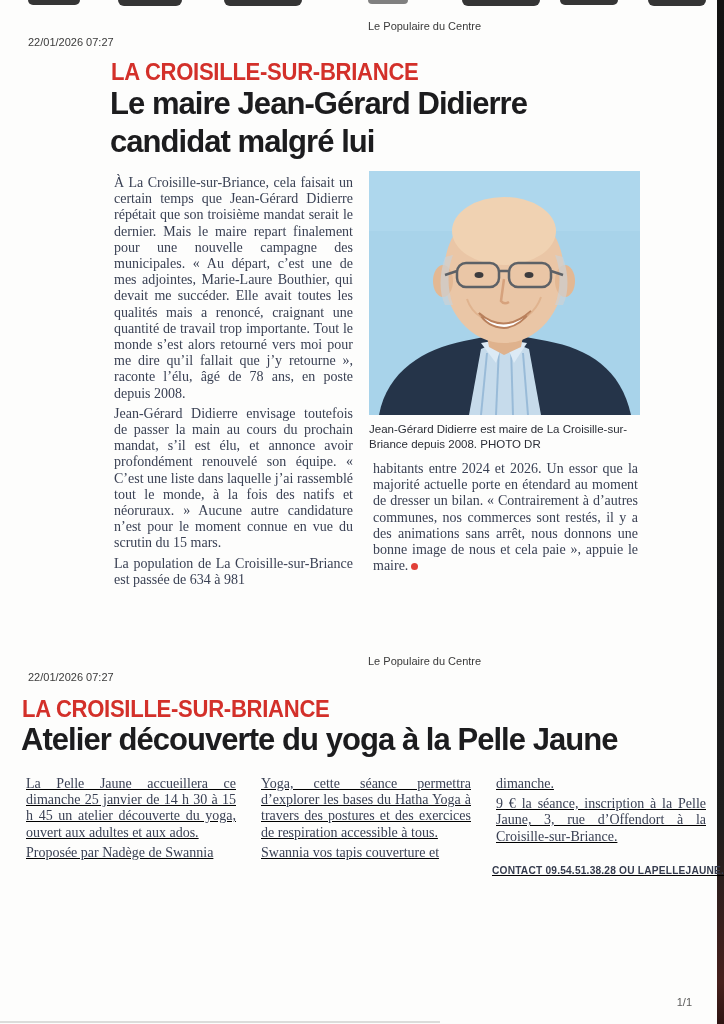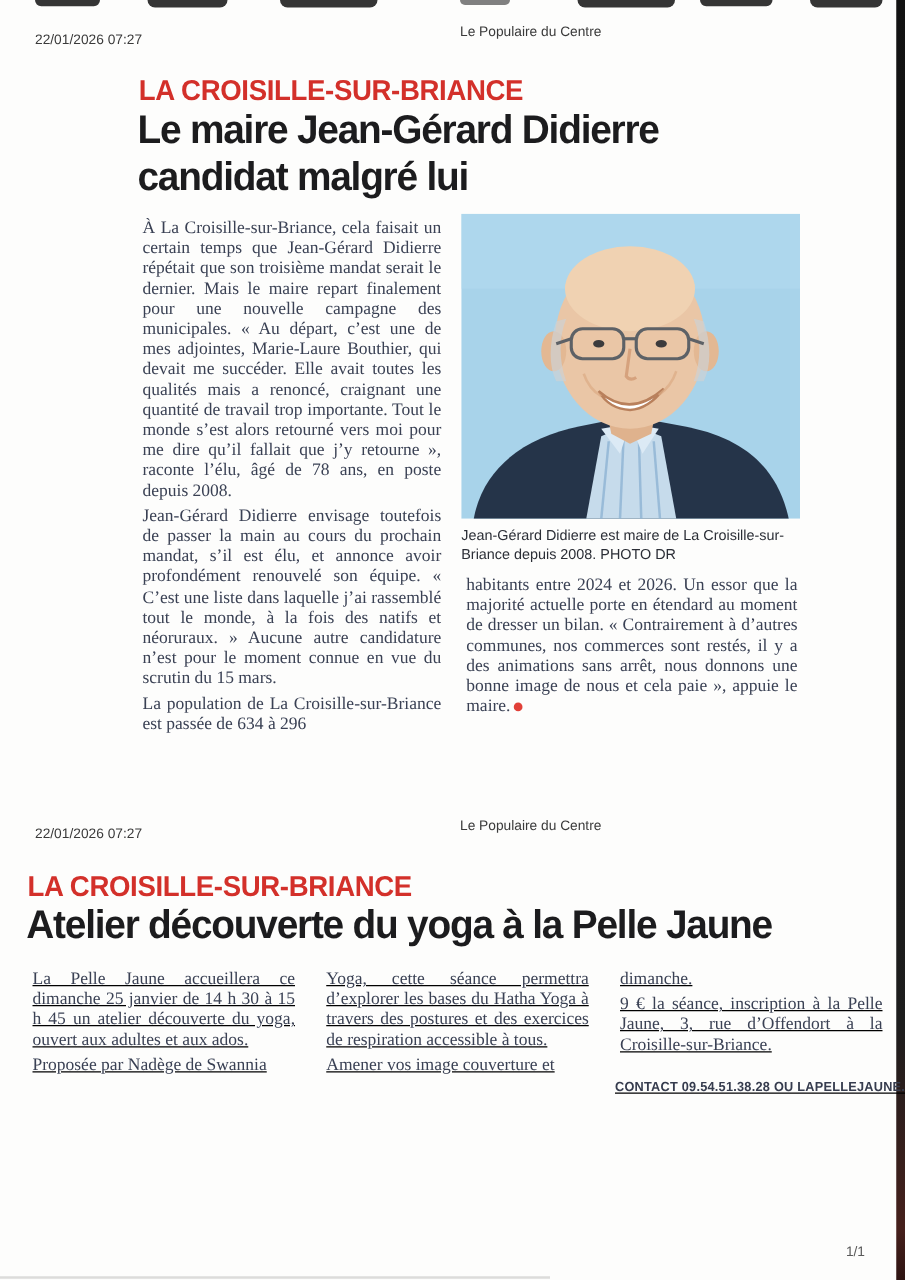--- a/index.html
+++ b/index.html
@@ -32,21 +32,21 @@
   .smudge.s5{left:462px;width:78px;height:6px;}
   .smudge.s6{left:560px;width:58px;height:5px;}
   .smudge.s7{left:648px;width:58px;height:6px;}
   .right-edge{
     position:absolute;top:0;right:0;width:7px;height:1024px;
     background:linear-gradient(to bottom,#121212 0%,#1d1d1d 80%,#46201c 96%,#2e1412 100%);
   }
   .bottom-line{position:absolute;left:0;bottom:1px;width:440px;height:2px;background:#dcdcda;}
   
   .meta-row{position:absolute;left:0;width:712px;height:16px;font-size:11px;color:var(--meta_ink);}
-  .meta-row .stamp{position:absolute;left:28px;top:6px;text-align:right;}
+  .meta-row .stamp{position:absolute;left:28px;top:16px;text-align:right;}
   .meta-row .pub{position:absolute;left:368px;top:0;text-align:center;}
   .meta-row.h1{top:20px;}
   .meta-row.h2{top:655px;}
   .footer-url{position:absolute;left:28px;top:996px;font-size:11px;color:var(--footer_ink);}
   .footer-page{position:absolute;right:32px;top:996px;font-size:11px;color:var(--footer_ink);}
   
   .kicker{
     position:absolute;font-weight:700;font-size:23px;line-height:24px;
     color:var(--kicker_red);letter-spacing:-.3px;white-space:nowrap;
     transform:scaleX(.96);transform-origin:left;
@@ -99,21 +99,21 @@
     <span class="pub">Le Populaire du Centre</span>
   </div>
 
   <div class="kicker a1-kicker">LA CROISILLE-SUR-BRIANCE</div>
   <h1 class="headline a1-headline" style="margin:0;">Le maire Jean-Gérard Didierre candidat malgré lui</h1>
 
   <div class="a1-body">
     <div class="a1-left bodytext">
       <p>À La Croisille-sur-Briance, cela faisait un certain temps que Jean-Gérard Didierre répétait que son troisième mandat serait le dernier. Mais le maire repart finalement pour une nouvelle campagne des municipales. « Au départ, c’est une de mes adjointes, Marie-Laure Bouthier, qui devait me succéder. Elle avait toutes les qualités mais a renoncé, craignant une quantité de travail trop importante. Tout le monde s’est alors retourné vers moi pour me dire qu’il fallait que j’y retourne », raconte l’élu, âgé de 78 ans, en poste depuis 2008.</p>
       <p>Jean-Gérard Didierre envisage toutefois de passer la main au cours du prochain mandat, s’il est élu, et annonce avoir profondément renouvelé son équipe. « C’est une liste dans laquelle j’ai rassemblé tout le monde, à la fois des natifs et néoruraux. » Aucune autre candidature n’est pour le moment connue en vue du scrutin du 15 mars.</p>
-      <p>La population de La Croisille-sur-Briance est passée de 634 à 296</p>
+      <p>La population de La Croisille-sur-Briance est passée de 634 à 981</p>
     </div>
     <div class="a1-right">
 
       <svg class="photo-frame" viewBox="0 0 271 244" role="img">
         <rect x="0" y="0" width="271" height="244" fill="var(--photo_bg)"></rect>
         <rect x="0" y="0" width="271" height="60" fill="#b4dcef" opacity=".5"></rect>
 
         <path d="M10,244 C18,200 55,178 95,170 L135,162 L178,170 C220,178 252,198 262,244 Z" fill="var(--photo_jacket)"></path>
 
         <path d="M100,244 L112,178 L135,168 L160,178 L172,244 Z" fill="var(--photo_shirt)"></path>
@@ -171,21 +171,21 @@
   <div class="kicker a2-kicker">LA CROISILLE-SUR-BRIANCE</div>
   <h1 class="headline a2-headline" style="margin:0;">Atelier découverte du yoga à la Pelle Jaune</h1>
 
   <div class="a2-body">
     <div class="a2-col bodytext">
       <p>La Pelle Jaune accueillera ce dimanche 25 janvier de 14 h 30 à 15 h 45 un atelier découverte du yoga, ouvert aux adultes et aux ados.</p>
       <p>Proposée par Nadège de Swannia</p>
     </div>
     <div class="a2-col bodytext">
       <p>Yoga, cette séance permettra d’explorer les bases du Hatha Yoga à travers des postures et des exercices de respiration accessible à tous.</p>
-      <p>Amener vos image couverture et</p>
+      <p>Swannia vos tapis couverture et</p>
     </div>
     <div class="a2-col bodytext">
       <p>dimanche.</p>
       <p>9 € la séance, inscription à la Pelle Jaune, 3, rue d’Offendort à la Croisille-sur-Briance.</p>
       <div class="contact">CONTACT 09.54.51.38.28 OU LAPELLEJAUNE.COM</div>
     </div>
   </div>
 
   <div class="footer-page">1/1</div>
 

